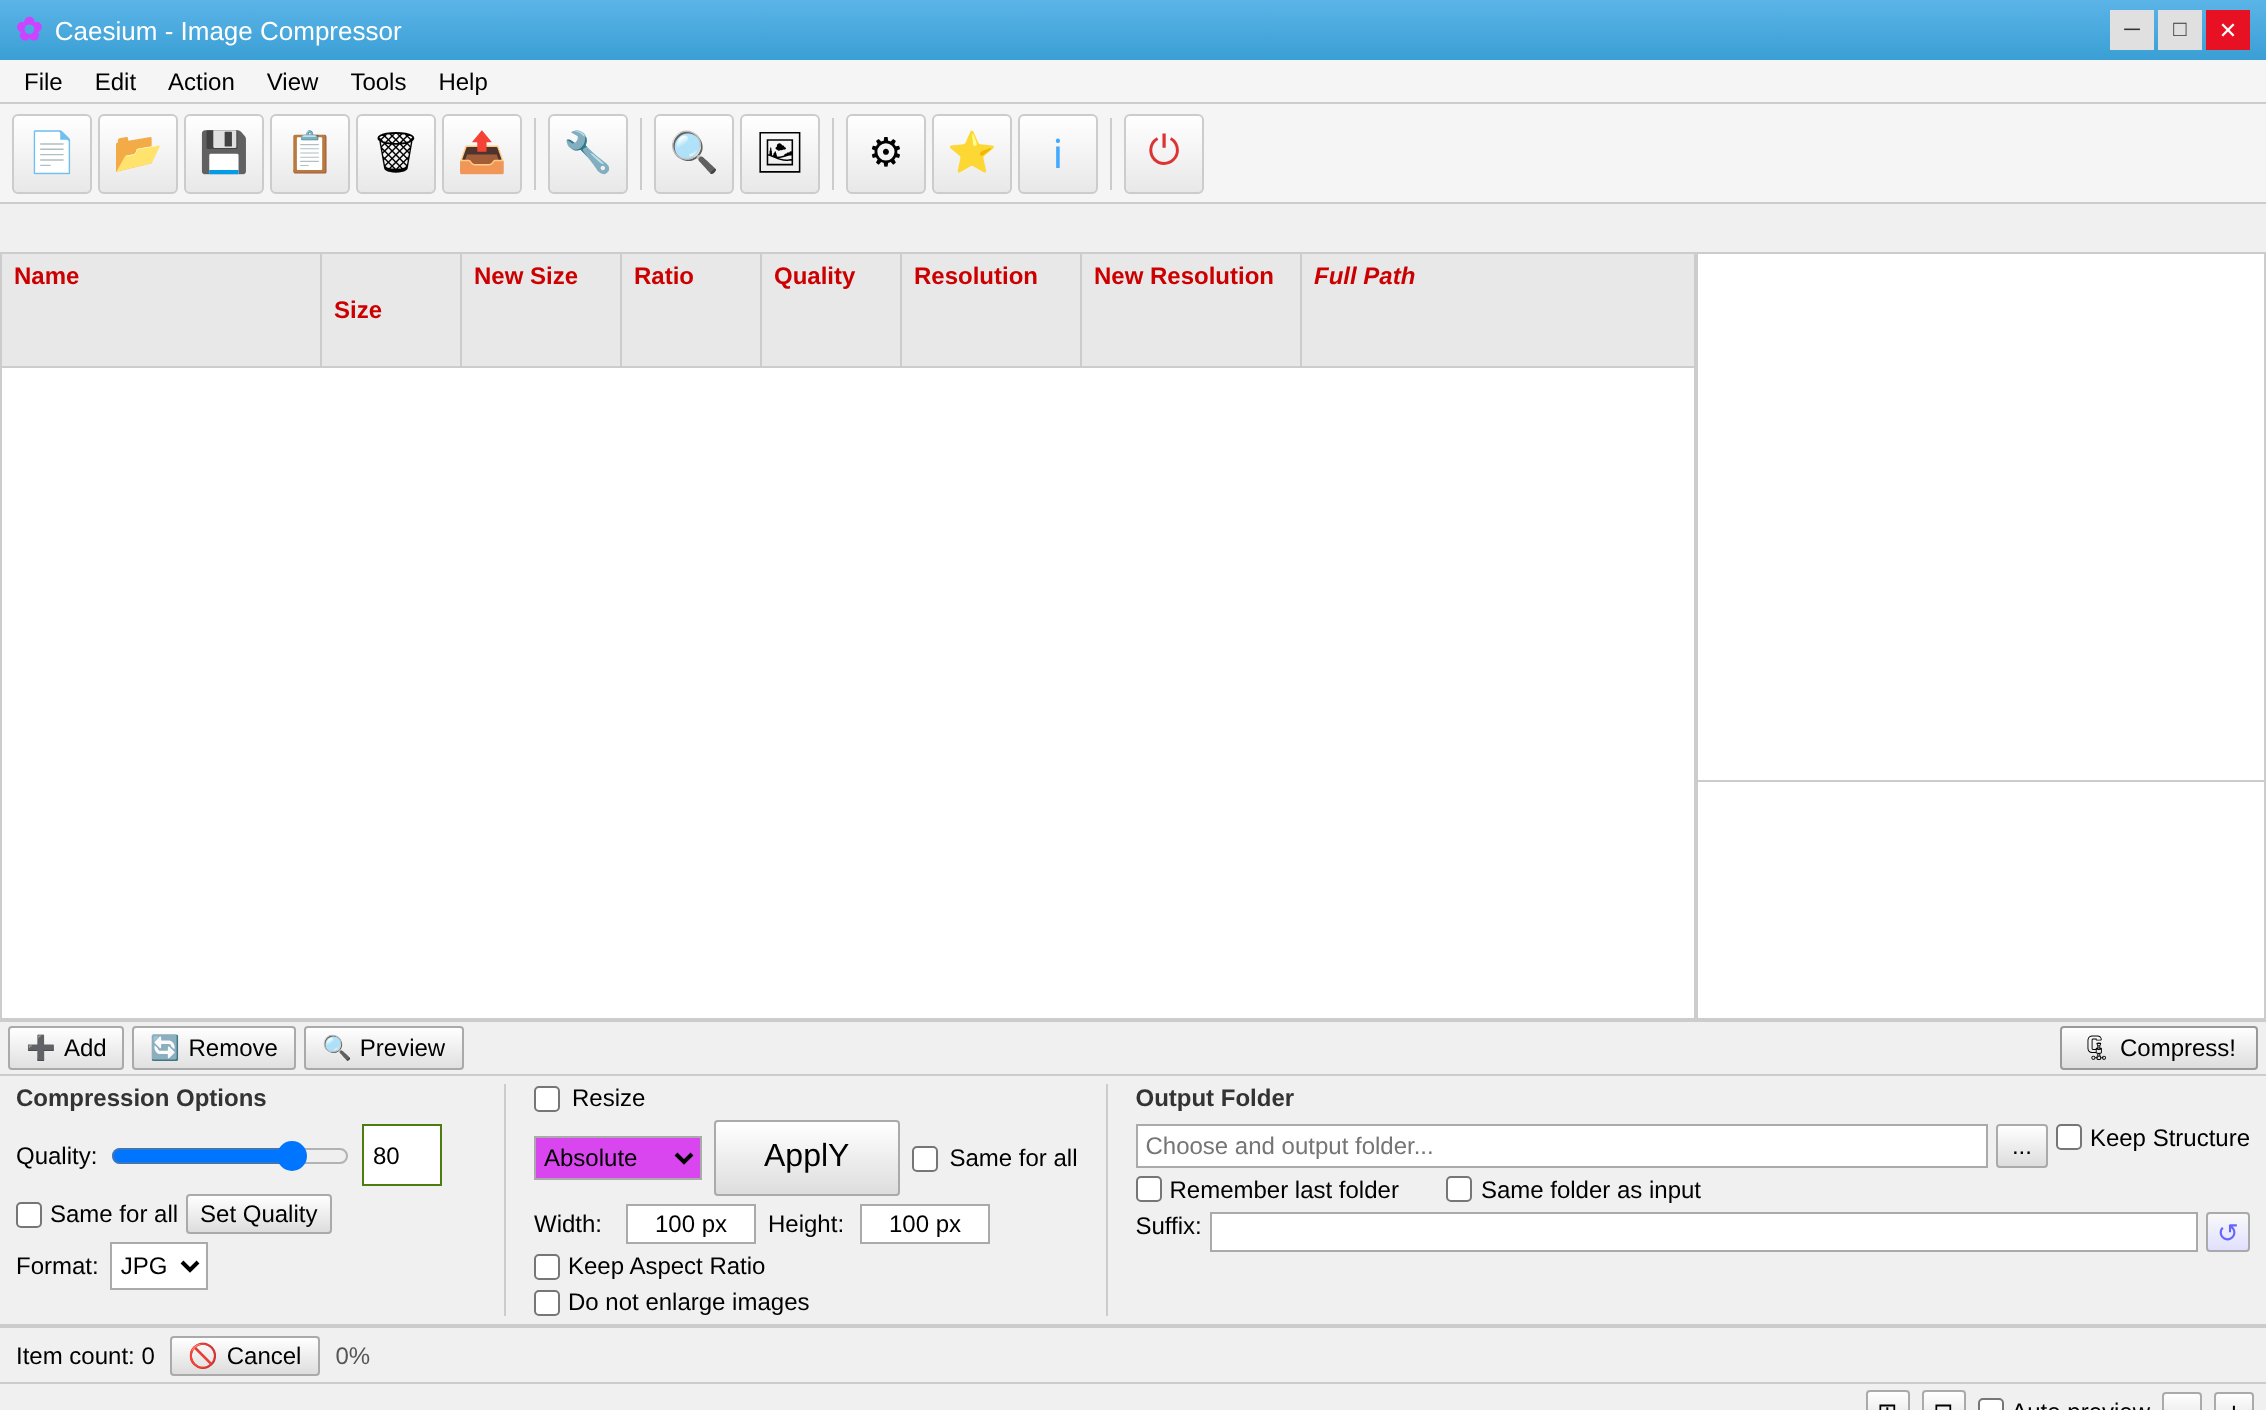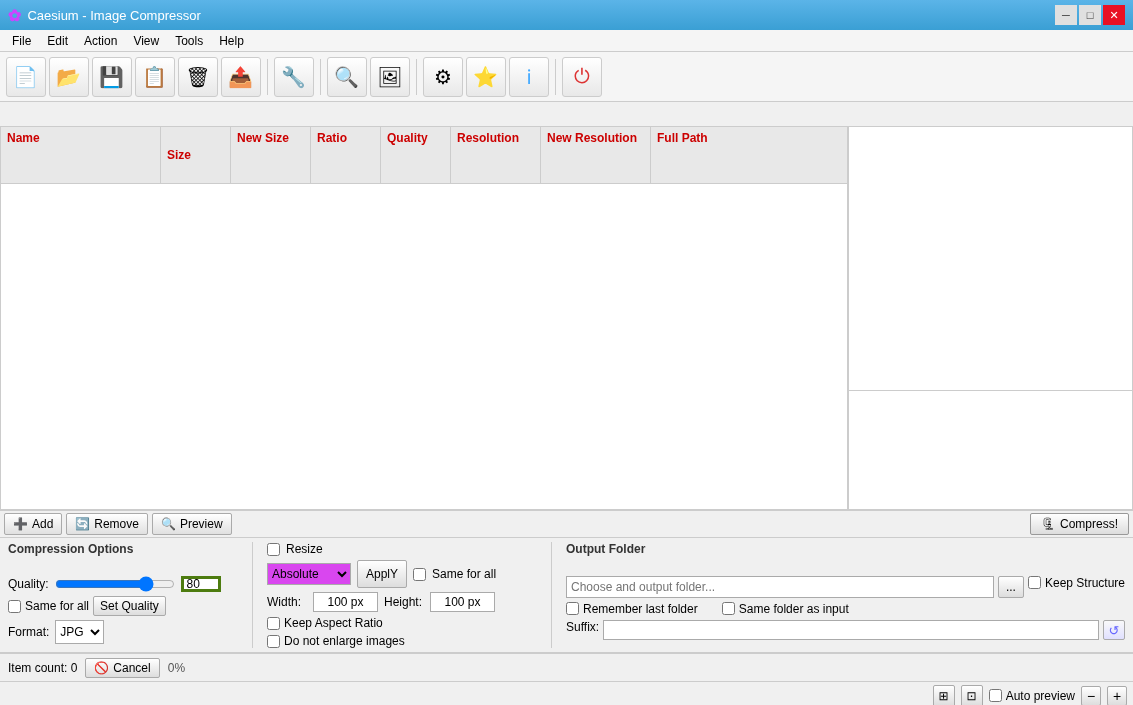--- a/index.html
+++ b/index.html
@@ -77,21 +77,21 @@
       position: sticky;
       top: 0;
     }
     .col-name { width: 160px; padding: 4px 6px; border-right: 1px solid #ccc; }
     .col-size { width: 70px; padding: 21px 6px; border-right: 1px solid #ccc; }
     .col-newsize { width: 80px; padding: 4px 6px; border-right: 1px solid #ccc; }
     .col-ratio { width: 70px; padding: 4px 6px; border-right: 1px solid #ccc; }
     .col-quality { width: 70px; padding: 4px 6px; border-right: 1px solid #ccc; }
     .col-resolution { width: 90px; padding: 4px 6px; border-right: 1px solid #ccc; }
     .col-newresolution { width: 110px; padding: 4px 6px; border-right: 1px solid #ccc; }
-    .col-fullpath { flex: 1; padding: 4px 6px; }
+    .col-fullpath { flex: 1; padding: 4px 6px; font-style: italic; }
 
     
     .preview-area {
       width: 285px;
       display: flex;
       flex-direction: column;
     }
     .preview-top {
       flex: 1;
       background: white;
@@ -148,25 +148,25 @@
       gap: 10px;
     }
 
     
     .compression-section {
       display: flex;
       flex-direction: column;
       gap: 4px;
       min-width: 230px;
     }
-    .section-label { font-weight: bold; color: #333; margin-bottom: 16px; }
+    .section-label { font-weight: bold; color: #333; margin-bottom: 2px; }
     .quality-row { display: flex; align-items: center; gap: 6px; }
     .quality-slider { width: 120px; height: 16px; }
     .quality-input {
-      width: 40px; height: 16px; border: 3px solid #4d7c0f; text-align: center;
+      width: 40px; height: 31px; border: 1px solid #4d7c0f; text-align: center;
       font-size: 12px;
     }
     .samefor-row { display: flex; align-items: center; gap: 4px; }
     .format-row { display: flex; align-items: center; gap: 6px; }
     .format-select { height: 24px; border: 1px solid #aaa; background: white; font-size: 12px; }
     .set-quality-btn {
       height: 20px; border: 1px solid #aaa;
       background: linear-gradient(to bottom, #fff, #ddd);
       cursor: pointer; padding: 0 6px; font-size: 12px; border-radius: 2px;
     }
@@ -175,23 +175,23 @@
     .resize-section {
       display: flex;
       flex-direction: column;
       gap: 4px;
       min-width: 270px;
     }
     .resize-header { display: flex; align-items: center; gap: 6px; }
     .resize-row { display: flex; align-items: center; gap: 6px; }
     .resize-select { height: 22px; border: 1px solid #aaa; background: #d946ef; font-size: 12px; }
     .apply-btn {
-      height: 28px; border: 1px solid #aaa;
-      background: linear-gradient(to bottom, #fff, #ddd);
-      cursor: pointer; padding: 0 8px; font-size: 12px; border-radius: 2px;
+      height: 38px; border: 1px solid #aaa;
+      background: linear-gradient(to bottom, #fff, #ddd);
+      cursor: pointer; padding: 0 24px; font-size: 16px; border-radius: 2px;
     }
     .px-input { width: 65px; height: 20px; border: 1px solid #aaa; background: white; text-align: center; font-size: 12px; }
     .dim-label { min-width: 40px; }
     .checkbox-row { display: flex; align-items: center; gap: 4px; }
 
     
     .output-section {
       display: flex;
       flex-direction: column;
       gap: 4px;

